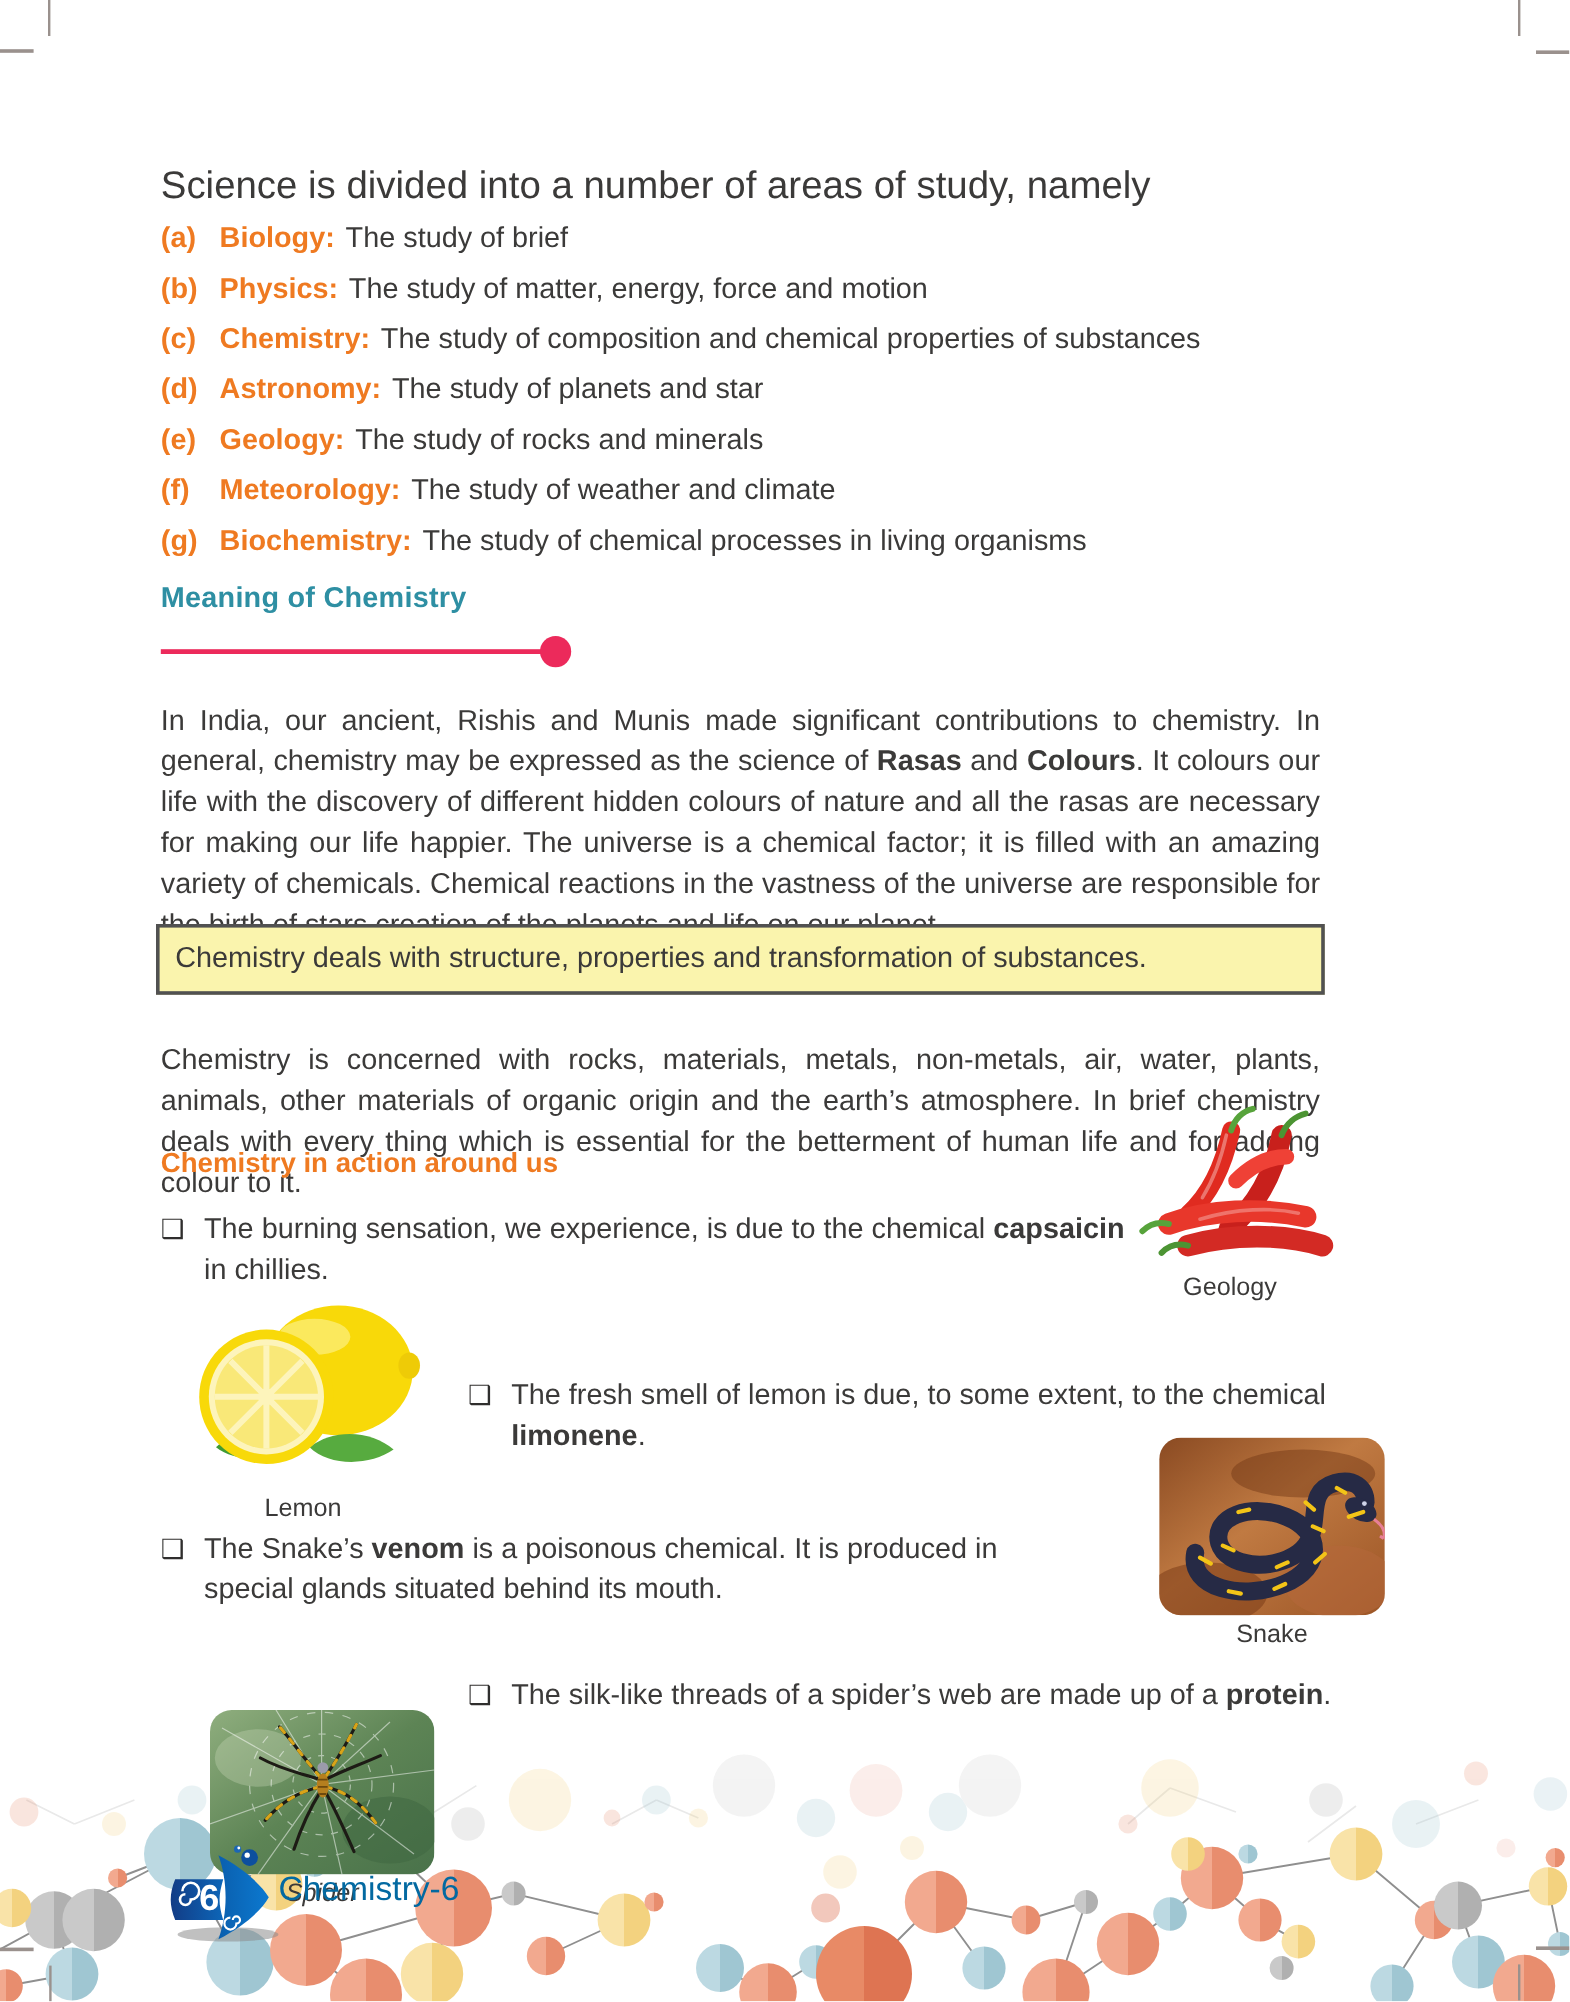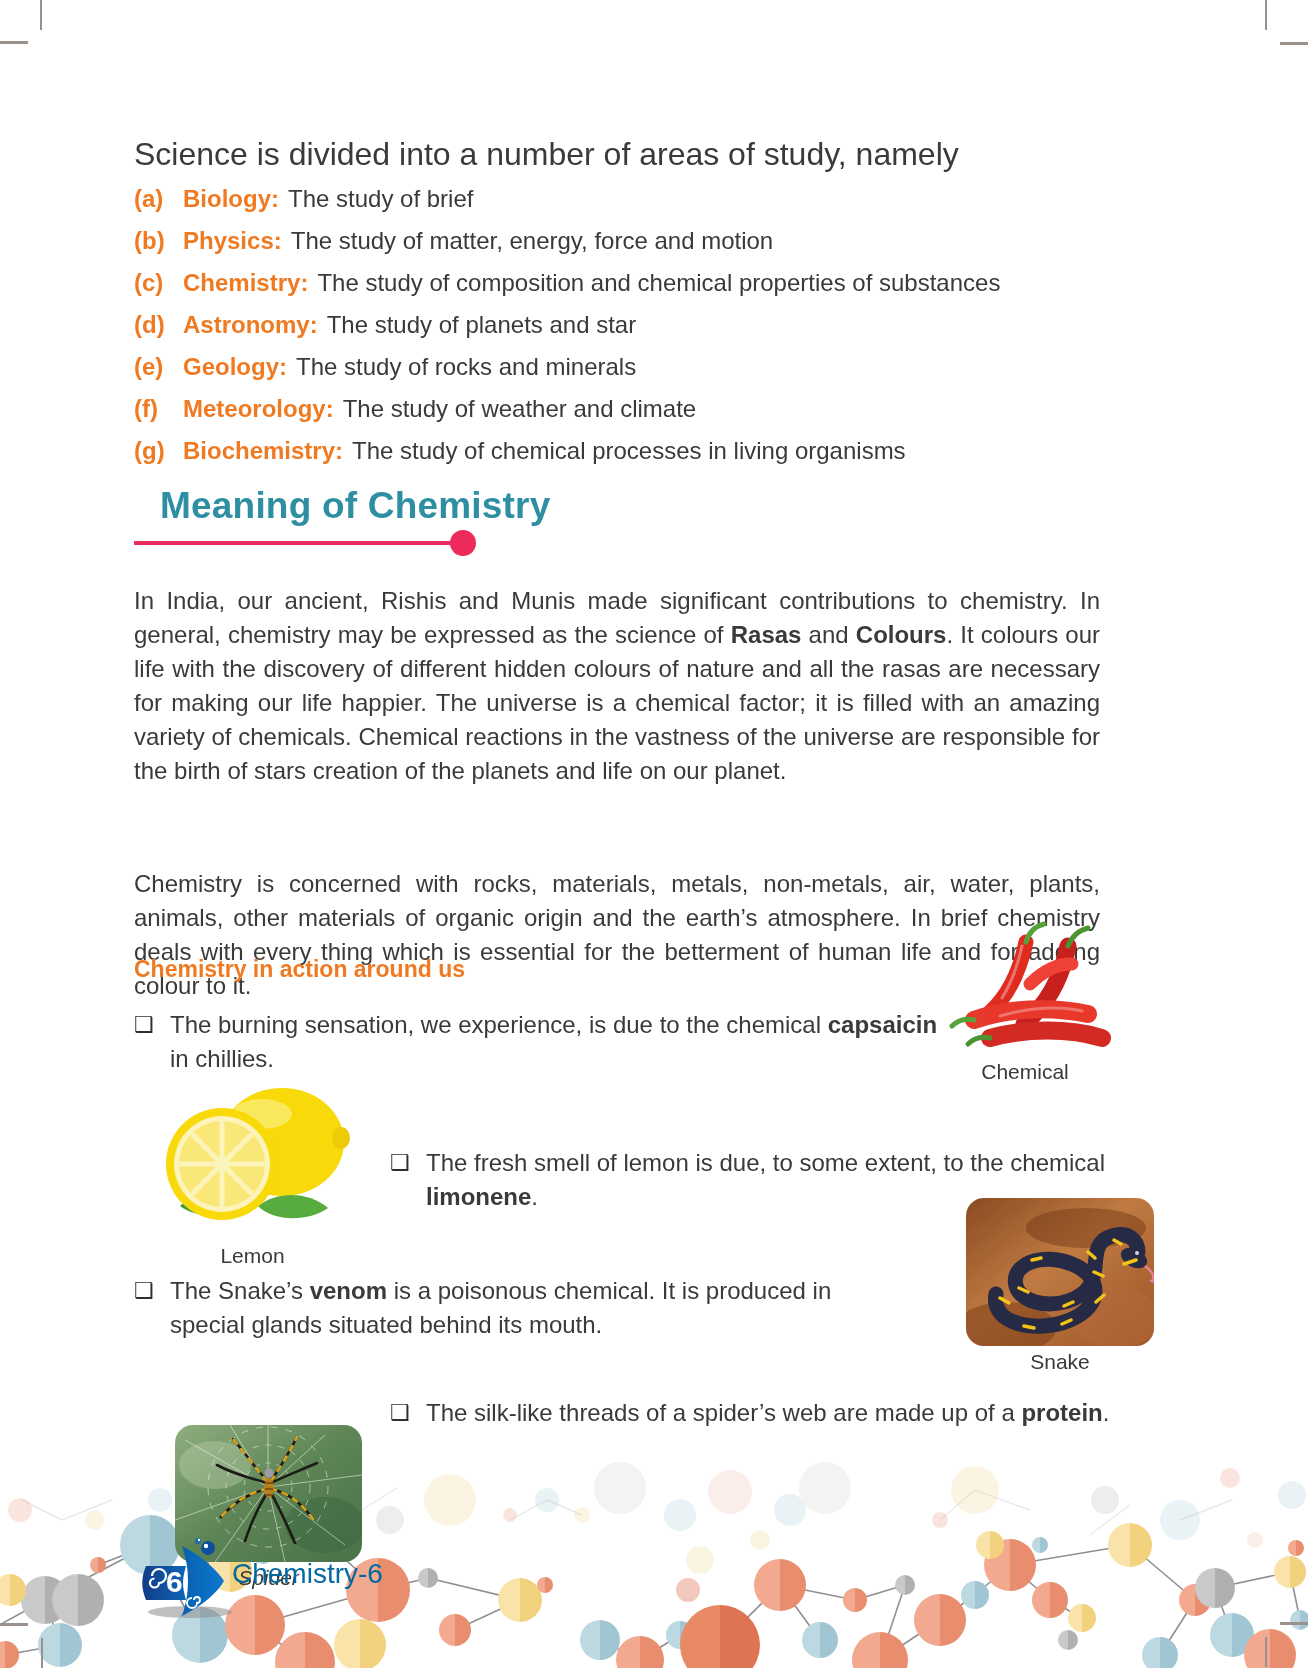--- a/index.html
+++ b/index.html
@@ -8,21 +8,21 @@
   .abs{position:absolute;}
   
   .crop{position:absolute;background:#9a918d;}
   
   #intro{left:134px;top:138px;width:966px;font-size:32px;line-height:32px;}
   #areas{left:134px;top:184px;width:990px;}
   .area-row{display:flex;font-size:24px;line-height:30px;margin-bottom:12px;}
   .area-key{width:49px;font-weight:bold;color:#ef7a21;flex:none;}
   .area-label{font-weight:bold;color:#ef7a21;margin-right:9px;white-space:nowrap;}
   
-  #meaning-title{left:134px;top:485px;font-size:37px;font-weight:bold;color:#2e8fa3;letter-spacing:.2px;margin-left:26px;}
+  #meaning-title{left:134px;top:485px;font-size:24px;font-weight:bold;color:#2e8fa3;letter-spacing:.2px;}
   #title-rule{left:134px;top:541px;width:326px;height:4px;background:#ec2a5b;}
   #title-rule .dot{position:absolute;right:-16px;top:-11px;width:26px;height:26px;border-radius:50%;background:#ec2a5b;}
   
   .para{font-size:24px;line-height:34px;text-align:justify;}
   #para1{left:134px;top:560px;width:966px;}
   #hbox{left:130px;top:770px;width:974px;box-sizing:border-box;border:3px solid #515151;
         background:#faf4ad;padding:11px 13px 12px;font-size:24px;line-height:30px;}
   #para2{left:134px;top:843px;width:966px;}
   #action-heading{left:134px;top:956px;font-size:23px;font-weight:bold;color:#ef7a21;}
   
@@ -208,20 +208,21 @@
     </div>
   </div>
 
   <div id="meaning-title" class="abs">Meaning of Chemistry</div>
   <div id="title-rule" class="abs">
     <span class="dot"></span>
   </div>
 
   <p id="para1" class="abs para"><span>In India, our ancient, Rishis and Munis made significant contributions to chemistry. In general, chemistry may be expressed as the science of </span><b>Rasas</b><span> and </span><b>Colours</b><span>. It colours our life with the discovery of different hidden colours of nature and all the rasas are necessary for making our life happier. The universe is a chemical factor; it is filled with an amazing variety of chemicals. Chemical reactions in the vastness of the universe are responsible for the birth of stars creation of the planets and life on our planet.</span></p>
 
+  <div id="hbox" class="abs">Chemistry deals with structure, properties and transformation of substances.</div>
 
   <p id="para2" class="abs para">Chemistry is concerned with rocks, materials, metals, non-metals, air, water, plants, animals, other materials of organic origin and the earth’s atmosphere. In brief chemistry deals with every thing which is essential for the betterment of human life and for adding colour to it.</p>
 
   <div id="action-heading" class="abs">Chemistry in action around us</div>
 
   <div id="b1" class="bullet">
     <span class="glyph">❑</span>
     <p><span>The burning sensation, we experience, is due to the chemical </span><b>capsaicin</b><span> in chillies.</span></p>
   </div>
 
@@ -249,21 +250,21 @@
         <path d="M138,34 C142,24 150,18 158,16" stroke="#4c9433" stroke-width="5"></path>
         <path d="M100,72 C112,60 126,52 142,52" stroke="#ef4136" stroke-width="13"></path>
         <path d="M44,108 C78,96 120,94 158,102" stroke="#e8372b" stroke-width="18"></path>
         <path d="M44,108 C36,106 28,108 22,114" stroke="#57a33b" stroke-width="5"></path>
         <path d="M60,126 C96,116 140,116 172,126" stroke="#d32a24" stroke-width="18"></path>
         <path d="M60,126 C52,124 44,126 38,132" stroke="#4c9433" stroke-width="5"></path>
         <path d="M92,34 C88,52 82,70 72,86" stroke="#ffffff" stroke-width="3" opacity=".35"></path>
         <path d="M70,104 C100,95 130,94 152,99" stroke="#ffffff" stroke-width="3" opacity=".3"></path>
       </g>
     </svg>
-    <div class="cap">Chemical</div>
+    <div class="cap">Geology</div>
   </div>
 
   <div id="fig-lemon" class="fig">
     <svg width="225" height="180" viewBox="0 0 225 180">
       <ellipse cx="142" cy="86" rx="62" ry="54" fill="#f8d909"></ellipse>
       <ellipse cx="201" cy="82" rx="9" ry="11" fill="#eecb07"></ellipse>
       <ellipse cx="122" cy="58" rx="30" ry="15" fill="#fcee7a" opacity=".75"></ellipse>
       <path d="M40,150 C60,130 92,130 110,146 C92,162 58,164 40,150 Z" fill="#3f9b35"></path>
       <path d="M118,150 C138,134 170,136 188,152 C168,166 134,166 118,150 Z" fill="#57ab3f"></path>
       <circle cx="82" cy="108" r="56" fill="#f8d909"></circle>

